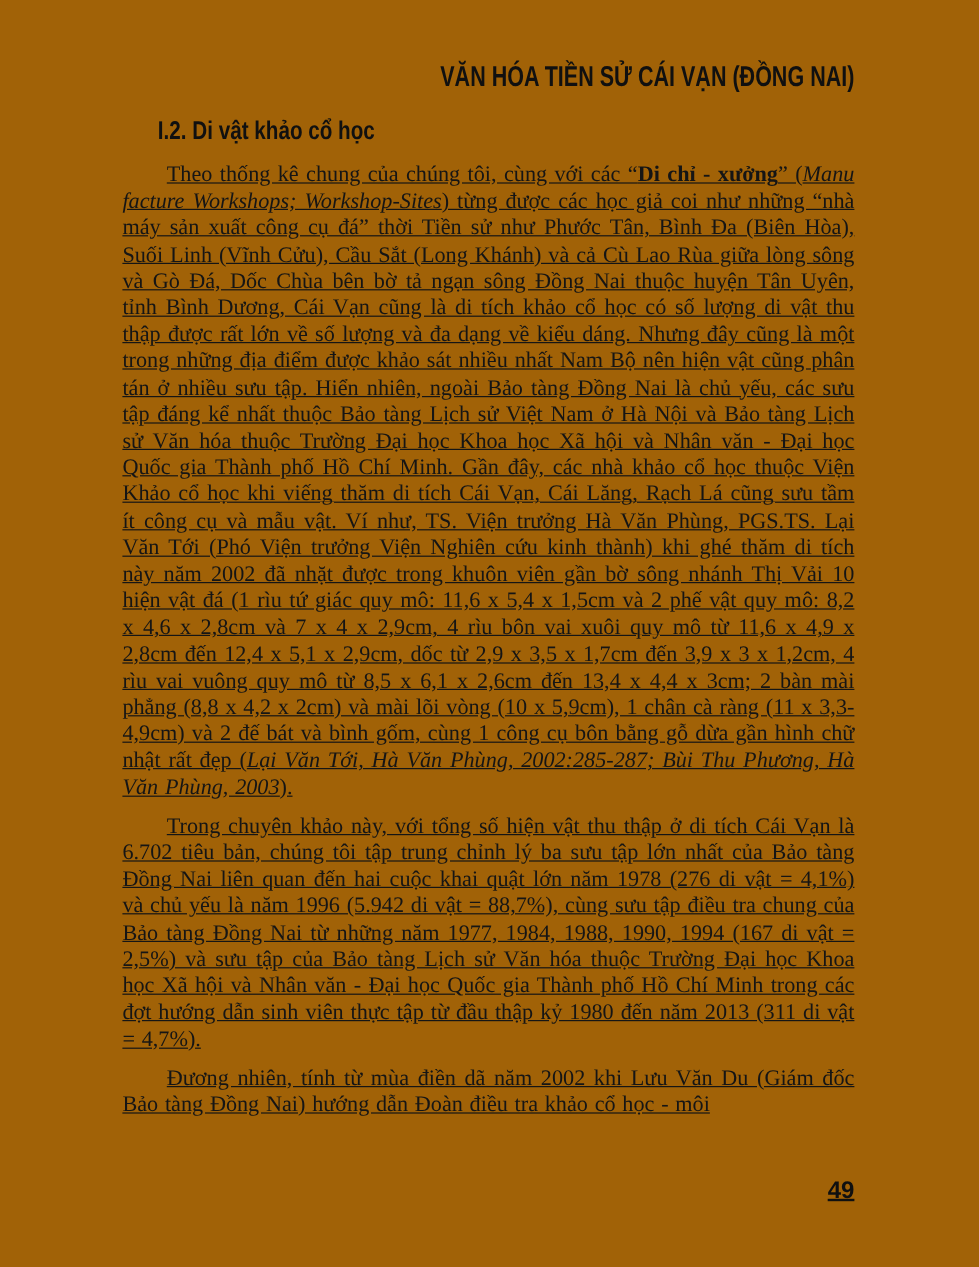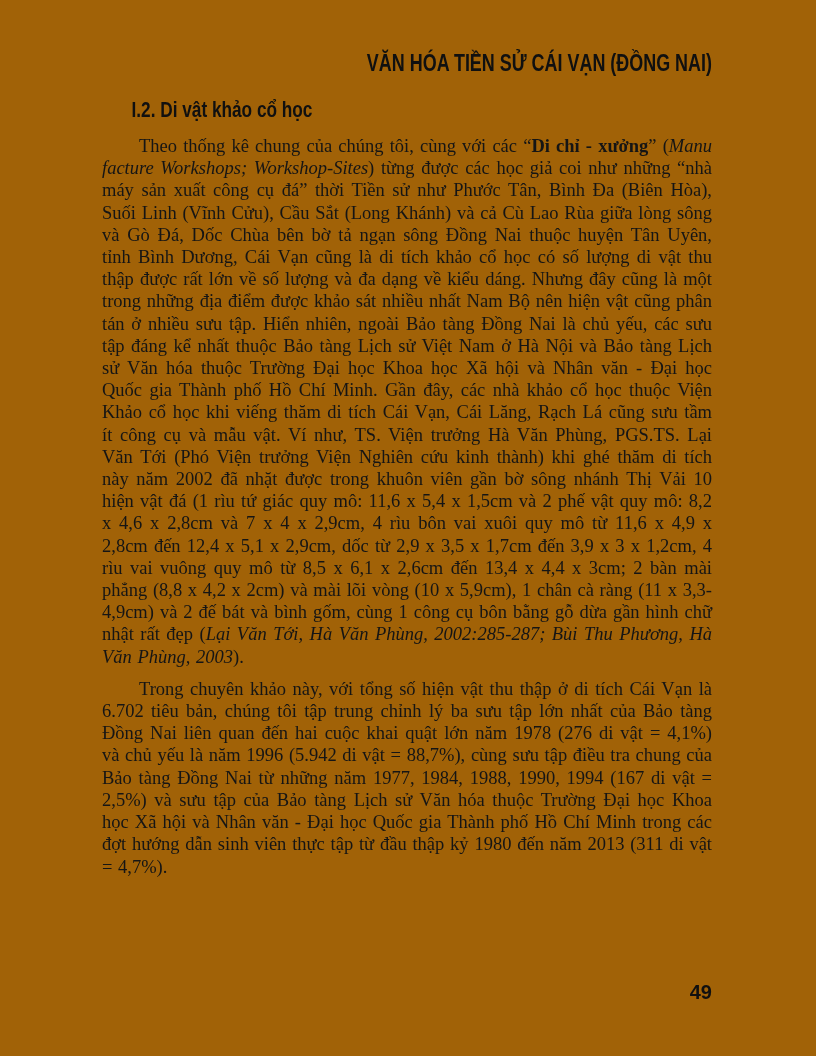--- a/index.html
+++ b/index.html
@@ -41,51 +41,54 @@
     font-family: "Liberation Sans", sans-serif;
     font-weight: bold;
     font-size: 21px;
     white-space: nowrap;
     transform: scale(0.82, 1.02);
     transform-origin: 0 50%;
     color: #101010;
   }
   .body-text {
     margin-top: 13px;
+    text-decoration: underline;
   }
   .para {
     margin: 0;
     font-size: 18.5px;
     line-height: 22.2px;
     text-align: justify;
     text-indent: 37px;
     word-spacing: 1px;
   }
   .para + .para {
     margin-top: 10px;
   }
   .page-number {
     position: absolute;
     top: 981px;
     right: 104px;
     font-family: "Liberation Sans", sans-serif;
     font-weight: bold;
     font-size: 20px;
     color: #101010;
+    text-decoration: underline;
   }
 </style>
 </head>
 <body>
 
 <div class="page">
   <div class="content">
     <div class="running-head">VĂN HÓA TIỀN SỬ CÁI VẠN (ĐỒNG NAI)</div>
 
     <div class="section-heading">I.2. Di vật khảo cổ học</div>
 
     <div class="body-text">
       <p class="para"><span>Theo thống kê chung của chúng tôi, cùng với các “</span><span style="font-weight: bold;">Di chỉ - xưởng</span><span>” (</span><span style="font-style: italic;">Manu facture Workshops; Workshop-Sites</span><span>) từng được các học giả coi như những “nhà máy sản xuất công cụ đá” thời Tiền sử như Phước Tân, Bình Đa (Biên Hòa), Suối Linh (Vĩnh Cửu), Cầu Sắt (Long Khánh) và cả Cù Lao Rùa giữa lòng sông và Gò Đá, Dốc Chùa bên bờ tả ngạn sông Đồng Nai thuộc huyện Tân Uyên, tỉnh Bình Dương, Cái Vạn cũng là di tích khảo cổ học có số lượng di vật thu thập được rất lớn về số lượng và đa dạng về kiểu dáng. Nhưng đây cũng là một trong những địa điểm được khảo sát nhiều nhất Nam Bộ nên hiện vật cũng phân tán ở nhiều sưu tập. Hiển nhiên, ngoài Bảo tàng Đồng Nai là chủ yếu, các sưu tập đáng kể nhất thuộc Bảo tàng Lịch sử Việt Nam ở Hà Nội và Bảo tàng Lịch sử Văn hóa thuộc Trường Đại học Khoa học Xã hội và Nhân văn - Đại học Quốc gia Thành phố Hồ Chí Minh. Gần đây, các nhà khảo cổ học thuộc Viện Khảo cổ học khi viếng thăm di tích Cái Vạn, Cái Lăng, Rạch Lá cũng sưu tầm ít công cụ và mẫu vật. Ví như, TS. Viện trưởng Hà Văn Phùng, PGS.TS. Lại Văn Tới (Phó Viện trưởng Viện Nghiên cứu kinh thành) khi ghé thăm di tích này năm 2002 đã nhặt được trong khuôn viên gần bờ sông nhánh Thị Vải 10 hiện vật đá (1 rìu tứ giác quy mô: 11,6 x 5,4 x 1,5cm và 2 phế vật quy mô: 8,2 x 4,6 x 2,8cm và 7 x 4 x 2,9cm, 4 rìu bôn vai xuôi quy mô từ 11,6 x 4,9 x 2,8cm đến 12,4 x 5,1 x 2,9cm, dốc từ 2,9 x 3,5 x 1,7cm đến 3,9 x 3 x 1,2cm, 4 rìu vai vuông quy mô từ 8,5 x 6,1 x 2,6cm đến 13,4 x 4,4 x 3cm; 2 bàn mài phẳng (8,8 x 4,2 x 2cm) và mài lõi vòng (10 x 5,9cm), 1 chân cà ràng (11 x 3,3-4,9cm) và 2 đế bát và bình gốm, cùng 1 công cụ bôn bằng gỗ dừa gần hình chữ nhật rất đẹp (</span><span style="font-style: italic;">Lại Văn Tới, Hà Văn Phùng, 2002:285-287; Bùi Thu Phương, Hà Văn Phùng, 2003</span><span>).</span></p>
       <p class="para"><span>Trong chuyên khảo này, với tổng số hiện vật thu thập ở di tích Cái Vạn là 6.702 tiêu bản, chúng tôi tập trung chỉnh lý ba sưu tập lớn nhất của Bảo tàng Đồng Nai liên quan đến hai cuộc khai quật lớn năm 1978 (276 di vật = 4,1%) và chủ yếu là năm 1996 (5.942 di vật = 88,7%), cùng sưu tập điều tra chung của Bảo tàng Đồng Nai từ những năm 1977, 1984, 1988, 1990, 1994 (167 di vật = 2,5%) và sưu tập của Bảo tàng Lịch sử Văn hóa thuộc Trường Đại học Khoa học Xã hội và Nhân văn - Đại học Quốc gia Thành phố Hồ Chí Minh trong các đợt hướng dẫn sinh viên thực tập từ đầu thập kỷ 1980 đến năm 2013 (311 di vật = 4,7%).</span></p>
+      <p class="para"><span>Đương nhiên, tính từ mùa điền dã năm 2002 khi Lưu Văn Du (Giám đốc Bảo tàng Đồng Nai) hướng dẫn Đoàn điều tra khảo cổ học - môi</span></p>
     </div>
   </div>
 
   <div class="page-number">49</div>
 </div>
 
 </body></html>

